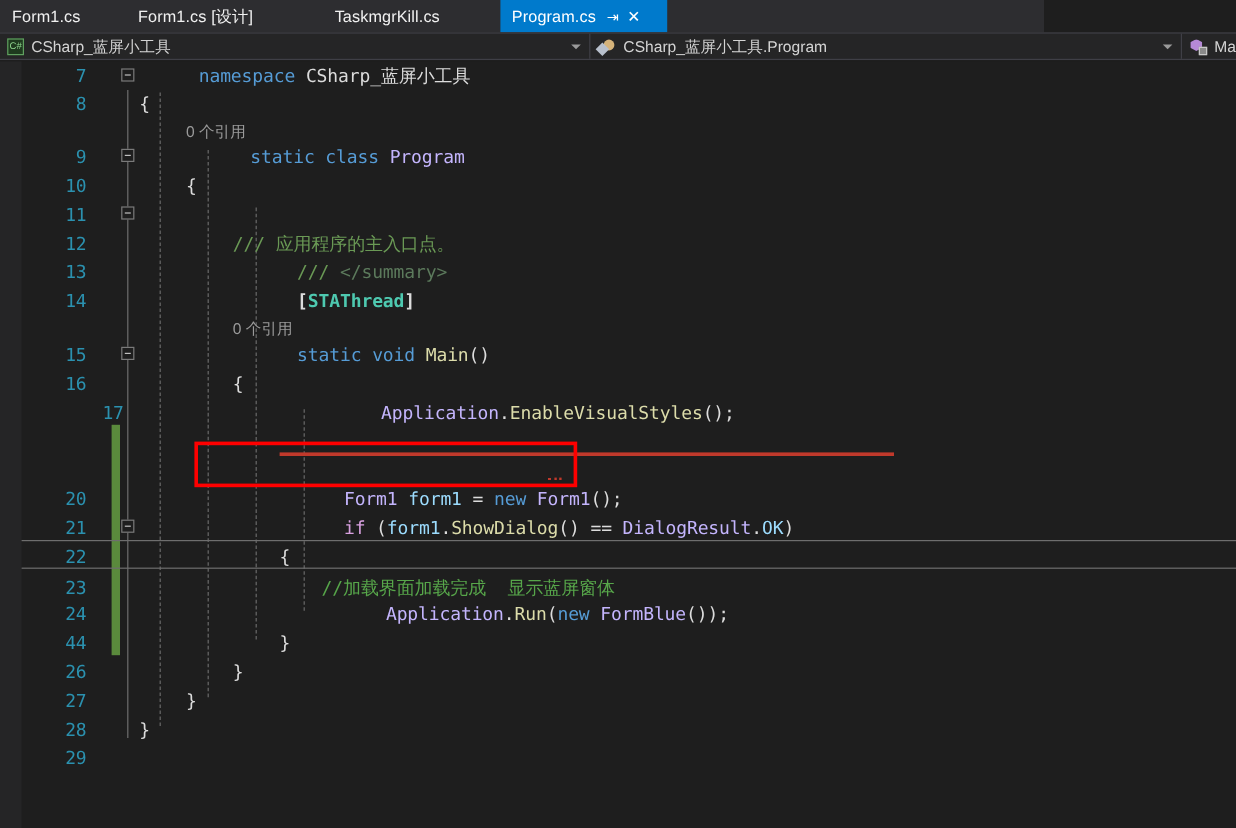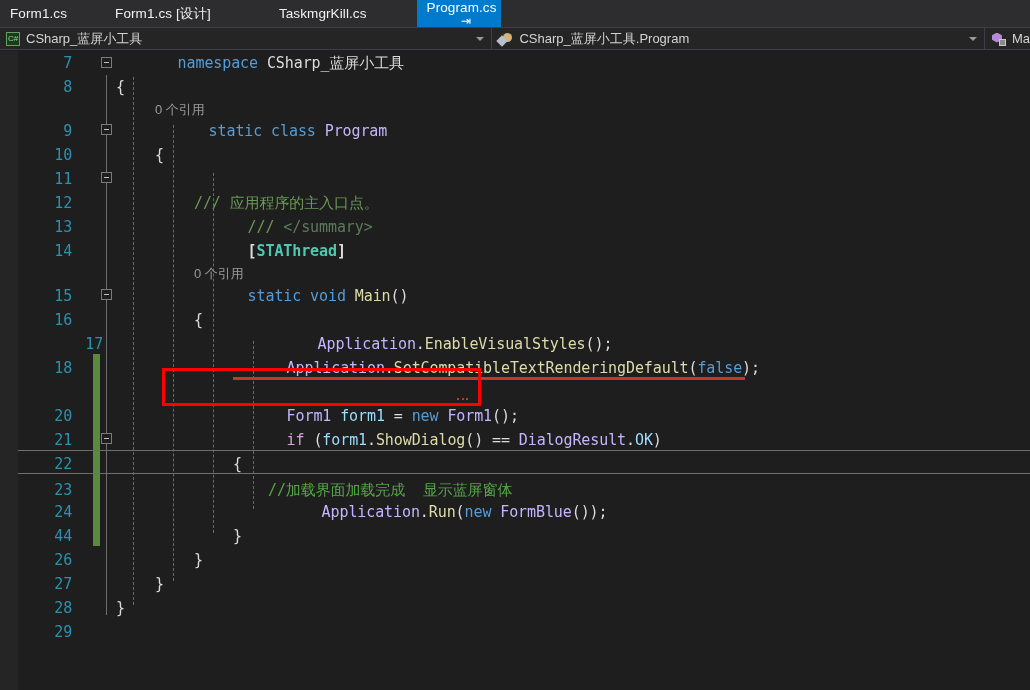--- a/index.html
+++ b/index.html
@@ -6,40 +6,39 @@
   html, body {
     width: 1030px; height: 690px;
     background: #1e1e1e;
     font-family: "Liberation Sans", sans-serif;
     overflow: hidden;
   }
 
   
   #tab-bar {
     position: absolute; left: 0; top: 0;
-    width: 1030px; height: 27px;
+    width: 870px; height: 27px;
     background: #2d2d30;
     display: flex; align-items: flex-end;
   }
   .tab {
     height: 27px;
     display: flex; align-items: center;
     padding: 0 12px 0 10px;
     font-size: 13.5px;
     color: #f1f1f1;
     font-family: "Liberation Sans", sans-serif;
     white-space: nowrap;
     background: transparent;
     position: relative;
   }
   .tab.active {
     background: #007acc;
     color: #ffffff;
-    padding-right: 4px;
-    flex-direction: column;
+    padding-right: 18px;
   }
   .tab-label { letter-spacing: 0.1px; }
   .tab-pin {
     margin-left: 9px; font-size: 12px; color: #ffffff;
     line-height: 1; transform: rotate(0deg);
   }
   .tab-close {
     margin-left: 7px; margin-right: 4px;
     font-size: 13px; color: #ffffff; line-height: 1;
     font-family: "Liberation Sans", sans-serif;
@@ -291,21 +290,21 @@
   <div class="fold-box" style="top:6px;"></div>
   <div class="fold-box" style="top:73px;"></div>
   <div class="fold-box" style="top:121px;"></div>
   <div class="fold-box" style="top:238px;"></div>
   <div class="fold-box" style="top:382px;"></div>
 
   <div id="current-line"></div>
 
   <div class="code-line" style="top:0px;">
     <span class="line-no">7</span>
-    <span class="code-text" style="left:124px;text-align:center;">
+    <span class="code-text" style="left:112px;text-align:center;">
       <span class="t-kw">namespace</span><span class="t-plain"> </span><span class="t-plain">CSharp_蓝屏小工具</span>
     </span>
   </div>
 
   <div class="code-line" style="top:24px;">
     <span class="line-no">8</span>
     <span class="code-text t-plain" style="left:116px;">{</span>
   </div>
 
   <div class="codelens" style="top:48px;">
@@ -363,26 +362,20 @@
     <span class="code-text t-plain" style="left:194px;">{</span>
   </div>
 
   <div class="code-line" style="top:281px;margin-left:31px;">
     <span class="line-no">17</span>
     <span class="code-text" style="left:233px;">
       <span class="t-type">Application</span><span class="t-plain">.</span><span class="t-method">EnableVisualStyles</span><span class="t-plain">();</span>
     </span>
   </div>
 
-  <div class="code-line" style="top:305px;">
-    <span class="line-no">18</span>
-    <span class="code-text" style="left:233px;">
-      <span class="t-type">Application</span><span class="t-plain">.</span><span class="t-method">SetCompatibleTextRenderingDefault</span><span class="t-plain">(</span><span class="t-kw">false</span><span class="t-plain">);</span>
-    </span>
-  </div>
   <div id="error-squiggle"></div>
 
 
   <div class="code-line" style="top:353px;">
     <span class="line-no">20</span>
     <span class="code-text" style="left:233px;">
       <span class="t-type">Form1</span><span class="t-plain"> </span><span class="t-var">form1</span><span class="t-plain"> = </span><span class="t-kw">new</span><span class="t-plain"> </span><span class="t-type">Form1</span><span class="t-plain">();</span>
     </span>
   </div>
   <div class="suggest-dots"></div>

